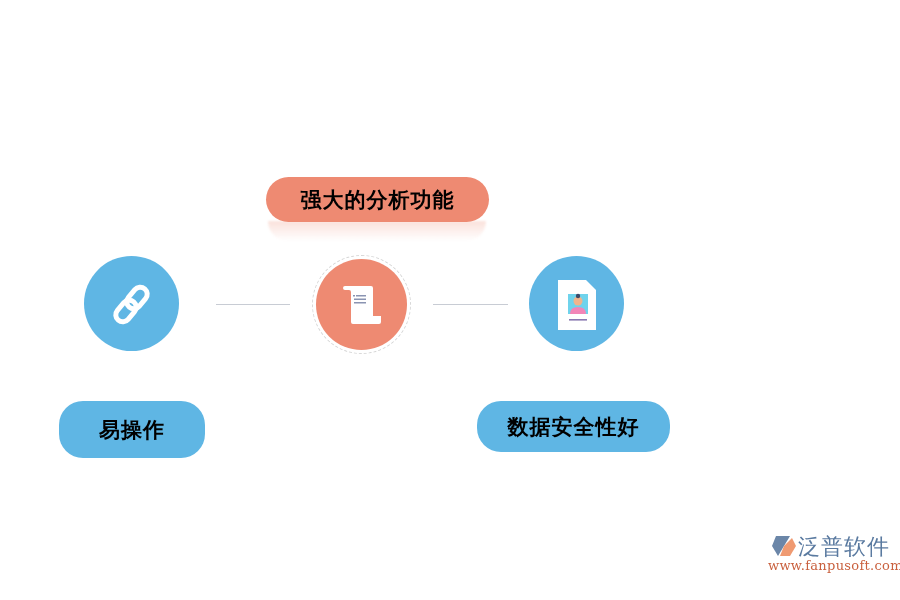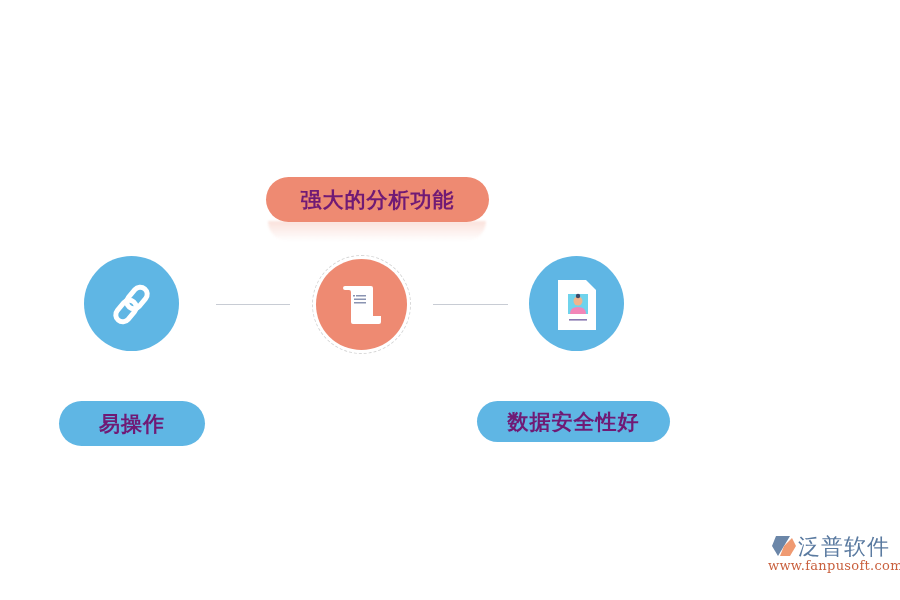--- a/index.html
+++ b/index.html
@@ -1,21 +1,21 @@
 <!DOCTYPE html>
 <html><head>
 <meta charset="utf-8">
 <style>
   html, body { margin: 0; padding: 0; }
   body {
     width: 900px; height: 600px; background: #ffffff; position: relative; overflow: hidden;
     font-family: "DejaVu Sans", "Liberation Sans", sans-serif;
   }
   .pill {
-    position: absolute; border-radius: 24px; color: #701a75; font-weight: bold;
+    position: absolute; border-radius: 24px; color: #000000; font-weight: bold;
     font-size: 21px; display: flex; align-items: center; justify-content: center;
     letter-spacing: 1px;
   }
   .pill.orange { background: #ee8a72; }
   .pill.blue { background: #5fb6e4; }
   .reflect {
     position: absolute; left: 268px; top: 221px; width: 218px; height: 20px;
     background: linear-gradient(to bottom, rgba(238,138,114,0.25), rgba(255,255,255,0));
     border-radius: 0 0 24px 24px; filter: blur(1px);
   }
@@ -72,25 +72,25 @@
   <svg width="50" height="56" viewBox="0 0 50 56">
     <path d="M6 4 H34 L44 14 V54 H6 Z" fill="#ffffff"></path>
     <rect x="16" y="18" width="20" height="20" fill="#6fd3ec"></rect>
     <circle cx="26" cy="25" r="4.5" fill="#f1b48c"></circle>
     <circle cx="26" cy="20" r="2.2" fill="#3e4a68"></circle>
     <path d="M18 38 Q18 31 26 31 Q34 31 34 38 Z" fill="#f286b8"></path>
     <rect x="17" y="43" width="18" height="1.6" fill="#8a7ab2"></rect>
   </svg>
 </div>
 
-<div class="pill blue" style="left:59px; top:401px; width:146px; height:45px;">
+<div class="pill blue" style="left:59px; top:401px; width:146px; height:57px;">
   <span>易操作</span>
 </div>
 
-<div class="pill blue" style="left:477px; top:401px; width:193px; height:41px;">
+<div class="pill blue" style="left:477px; top:401px; width:193px; height:51px;">
   <span>数据安全性好</span>
 </div>
 
 <div class="logo">
   <svg width="28" height="24" viewBox="0 0 28 24" style="position:absolute;left:2px;top:2px;">
     <path d="M6 2 H20 L14 12 L8 22 L2 12 Z" fill="#6b86a8"></path>
     <path d="M14 12 L22 4 L26 12 L20 22 H10 Z" fill="#ef9a72"></path>
   </svg>
   <span class="logo-text">泛普软件</span>
   <span class="logo-url">www.fanpusoft.com</span>

